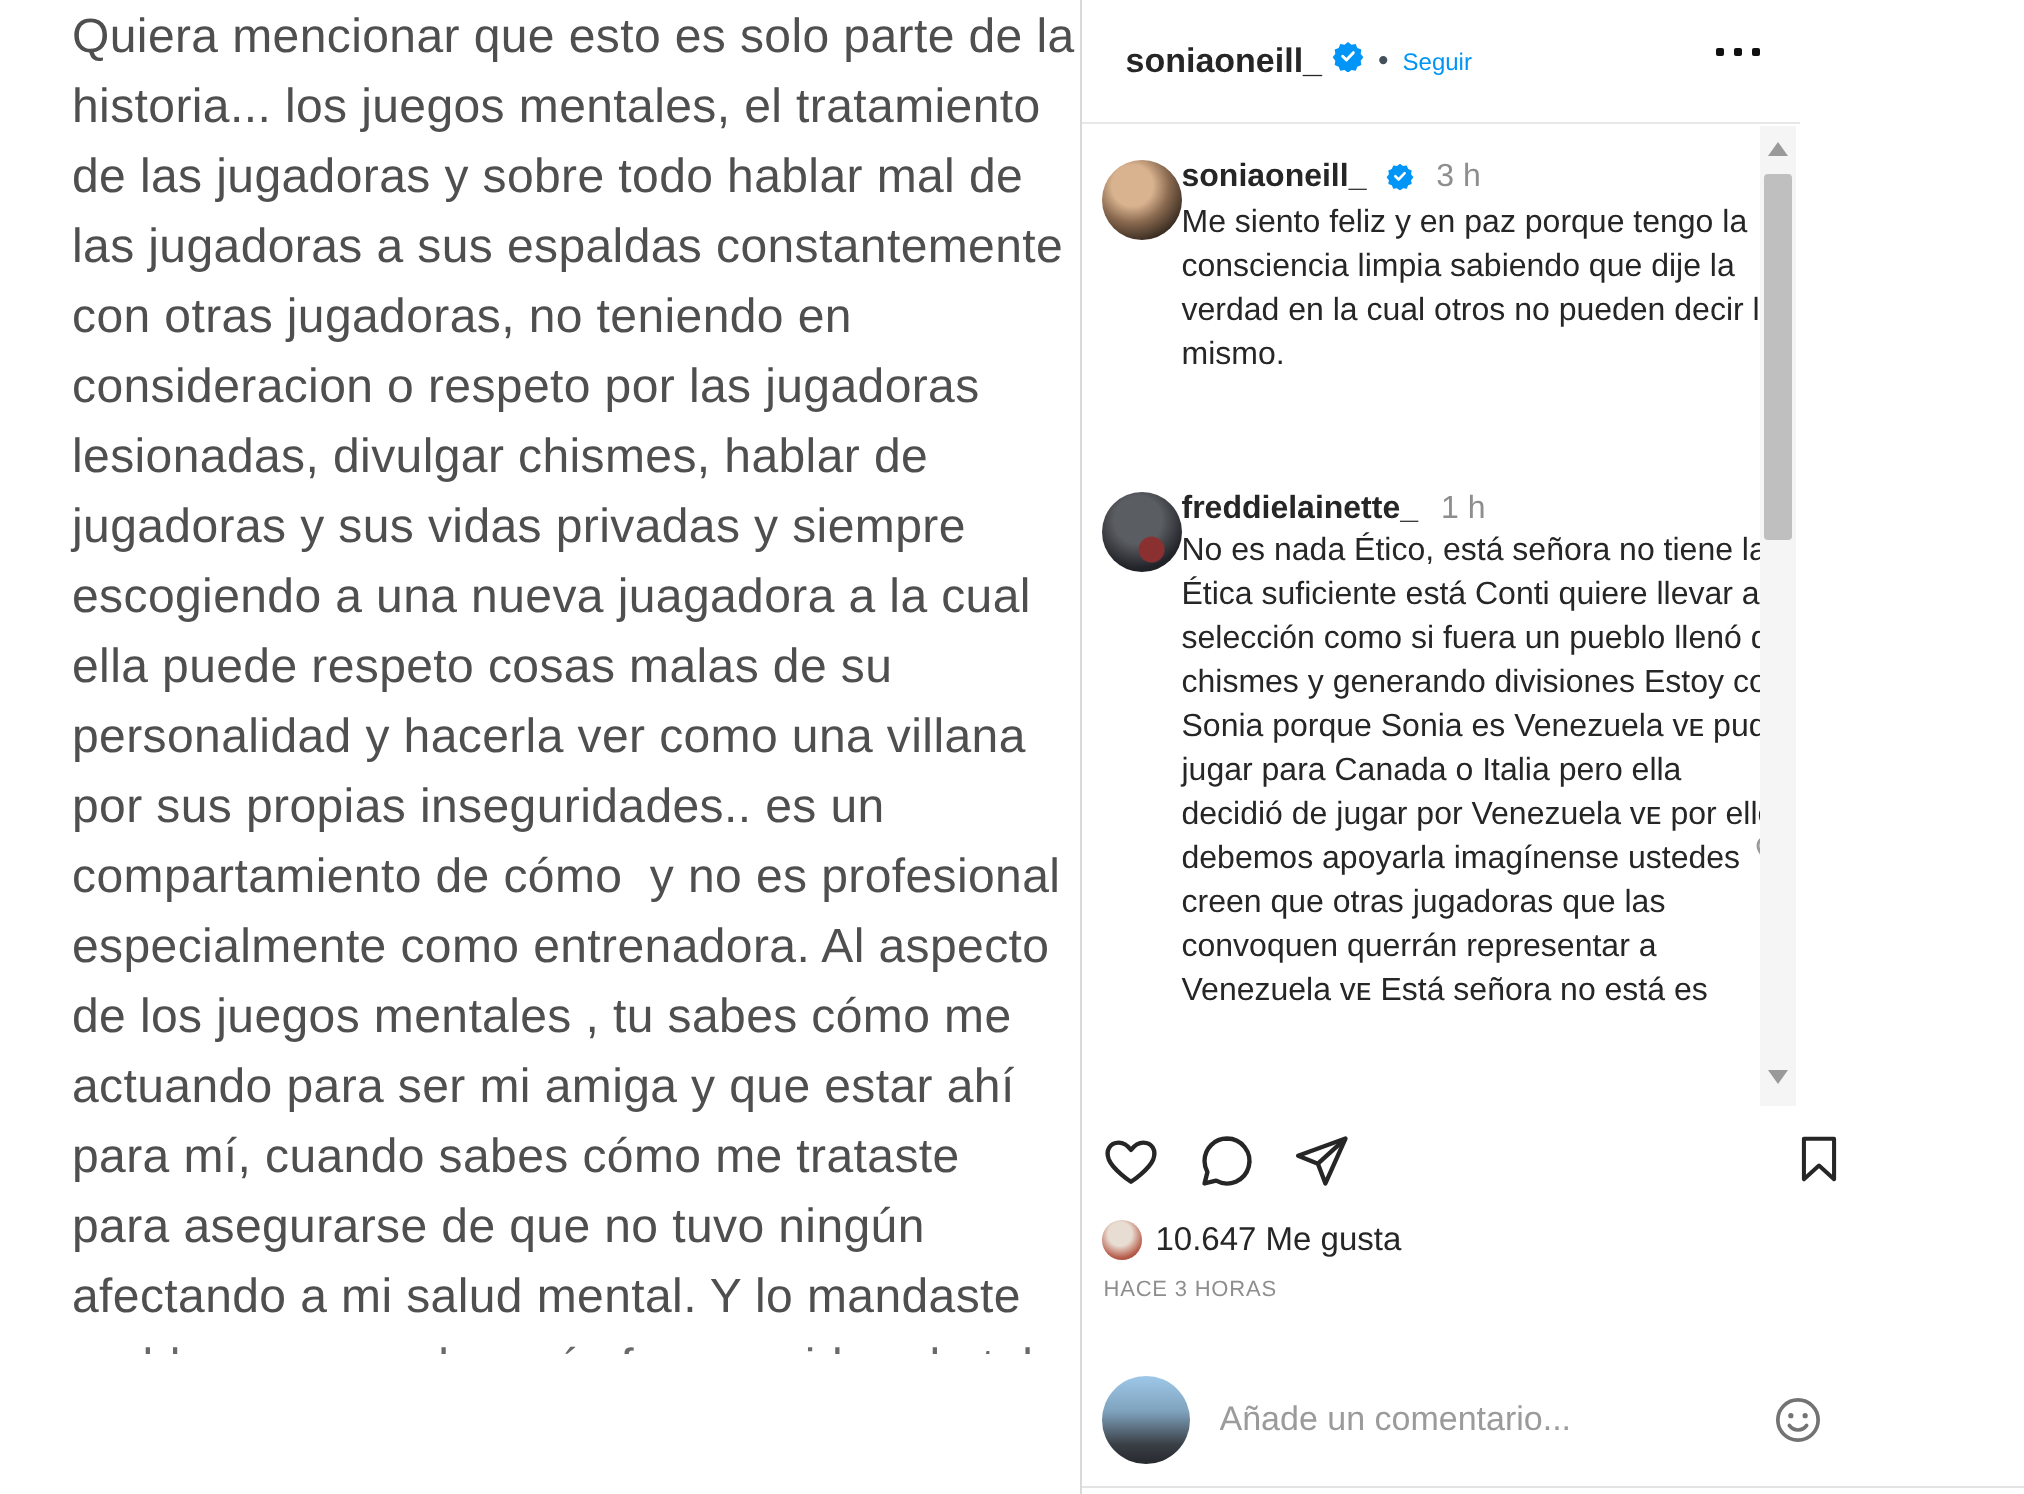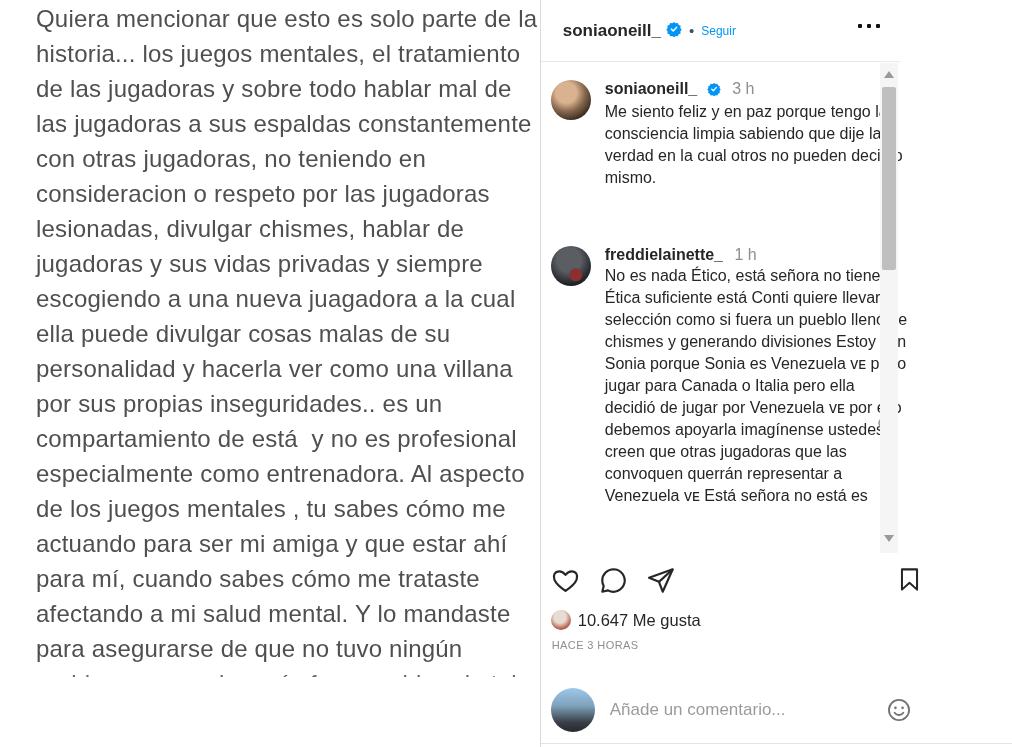--- a/index.html
+++ b/index.html
@@ -33,21 +33,21 @@
 
   
   .comments { position:absolute; top:62px; left:0; width:386px; height:495px;
               overflow:hidden; padding:18px 0 0 10px; }
   .comment { display:flex; }
   .comment + .comment { margin-top:57px; }
   .avatar40 { width:40px; height:40px; border-radius:50%; flex:0 0 40px; }
   .av-sonia { background:radial-gradient(circle at 38% 32%, #d9b38f 0 28%, #8a6a50 50%, #35291f 78%, #191410 100%); }
   .av-freddie { background:radial-gradient(circle at 62% 72%, #8a3030 0 16%, rgba(0,0,0,0) 18%),
                 radial-gradient(circle at 45% 35%, #5a5d62 0 35%, #23252a 70%, #101113 100%); }
-  .c-body { margin-left:14px; width:304px; }
+  .c-body { width:304px; }
   .c-user { font-size:16px; font-weight:bold; color:#262626; }
   .c-time { font-size:16px; color:#8e8e8e; font-weight:normal; margin-left:7px; }
   .c-text { font-size:16px; line-height:22px; color:#262626; margin-top:1px; }
   .c-like { position:absolute; top:353px; right:29px; cursor:pointer; }
 
   
   .scrollbar { position:absolute; top:63px; right:2px; width:18px; height:490px;
                background:#f5f5f5; }
   .sb-up, .sb-down { position:absolute; left:4px; width:0; height:0; cursor:pointer;
                      border-left:5px solid transparent; border-right:5px solid transparent; }
@@ -92,30 +92,30 @@
     <div class="image-text">
         <div class="img-line">Quiera mencionar que esto es solo parte de la</div>
         <div class="img-line">historia... los juegos mentales, el tratamiento</div>
         <div class="img-line">de las jugadoras y sobre todo hablar mal de</div>
         <div class="img-line">las jugadoras a sus espaldas constantemente</div>
         <div class="img-line">con otras jugadoras, no teniendo en</div>
         <div class="img-line">consideracion o respeto por las jugadoras</div>
         <div class="img-line">lesionadas, divulgar chismes, hablar de</div>
         <div class="img-line">jugadoras y sus vidas privadas y siempre</div>
         <div class="img-line">escogiendo a una nueva juagadora a la cual</div>
-        <div class="img-line">ella puede divulgar cosas malas de su</div>
+        <div class="img-line">ella puede respeto cosas malas de su</div>
         <div class="img-line">personalidad y hacerla ver como una villana</div>
         <div class="img-line">por sus propias inseguridades.. es un</div>
-        <div class="img-line">compartamiento de está  y no es profesional</div>
+        <div class="img-line">compartamiento de cómo  y no es profesional</div>
         <div class="img-line">especialmente como entrenadora. Al aspecto</div>
         <div class="img-line">de los juegos mentales , tu sabes cómo me</div>
         <div class="img-line">actuando para ser mi amiga y que estar ahí</div>
         <div class="img-line">para mí, cuando sabes cómo me trataste</div>
+        <div class="img-line">para asegurarse de que no tuvo ningún</div>
         <div class="img-line">afectando a mi salud mental. Y lo mandaste</div>
-        <div class="img-line">para asegurarse de que no tuvo ningún</div>
       </div>
     <div class="img-line clipped" style="padding-left:36px;">problema y que después fue considerado tal cual</div>
     <div class="next-btn">
       <span>
         <svg width="14" height="14" viewBox="0 0 14 14">
             <polyline points="5,3 9,7 5,11" fill="none" stroke="#b9b9b9" stroke-width="1.6" stroke-linecap="round" stroke-linejoin="round"></polyline>
           </svg>
       </span>
     </div>
   </div>

